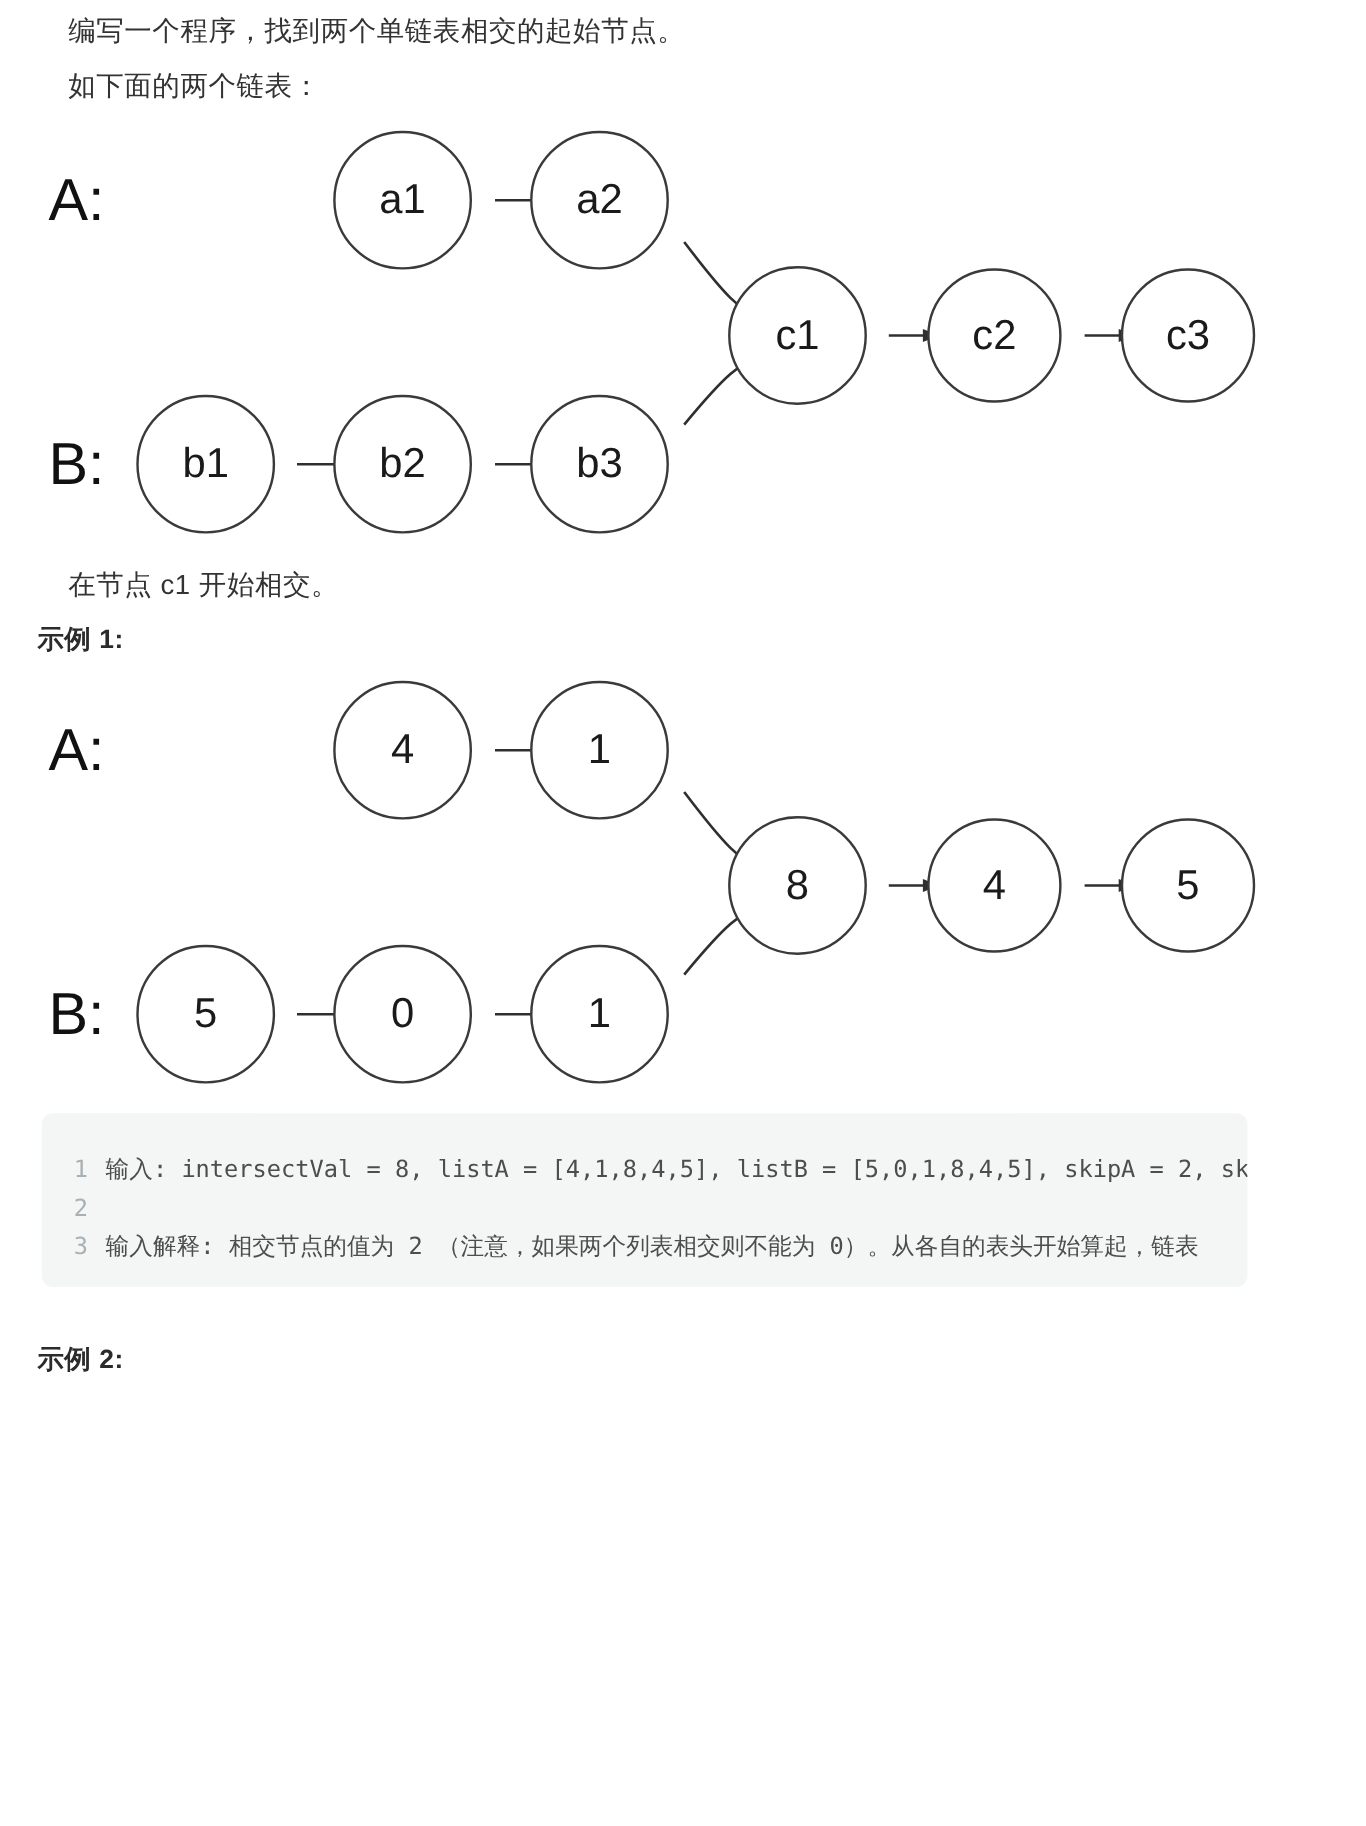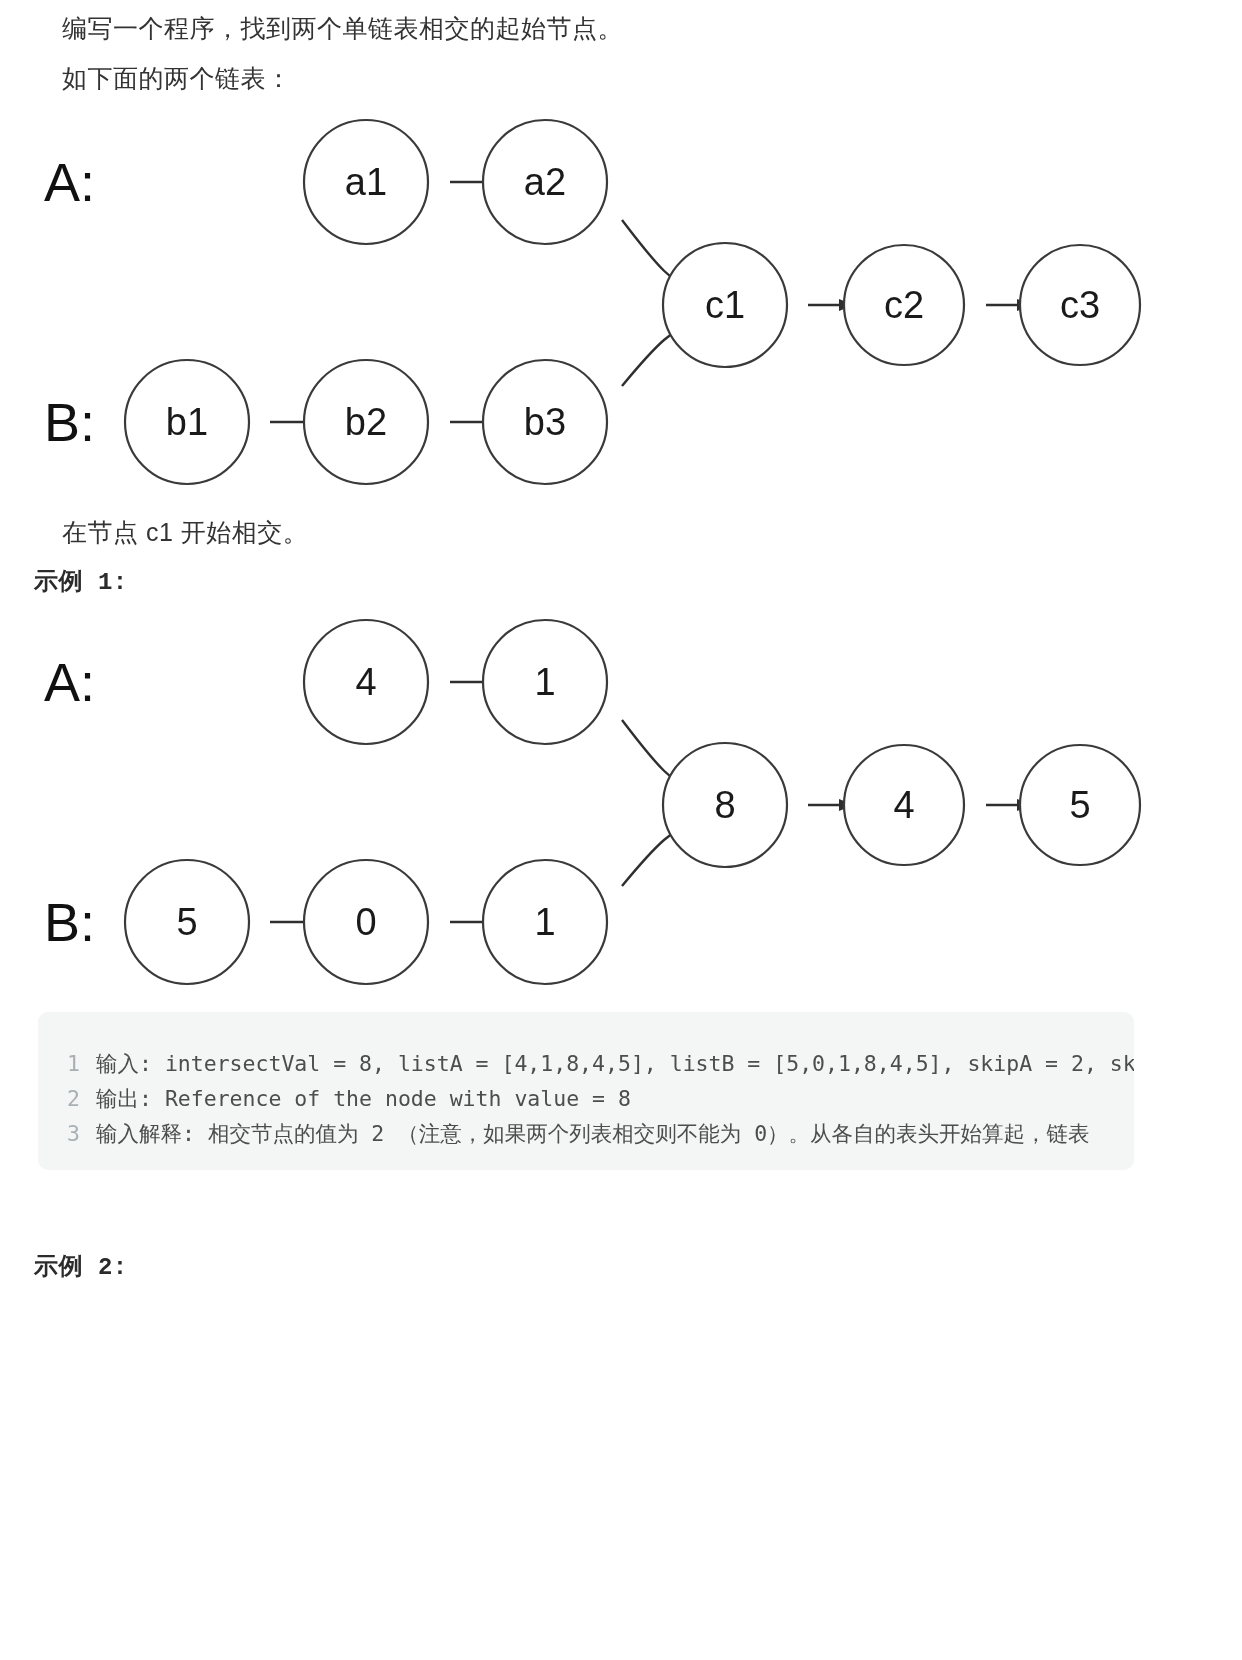--- a/index.html
+++ b/index.html
@@ -30,21 +30,20 @@
     white-space: nowrap;
     margin-left: 28px;
   }
   .heading {
     position: absolute;
     font-size: 24px;
     font-weight: bold;
     color: #2b2b2b;
     letter-spacing: 0.5px;
     white-space: nowrap;
-    font-family: Liberation Mono, monospace;
   }
   .diagram {
     position: absolute;
   }
   .diagram svg { display: block; }
   .node-text {
     font-family: "Liberation Sans", "DejaVu Sans", sans-serif;
     font-size: 38px;
     fill: #1a1a1a;
     text-anchor: middle;
@@ -221,25 +220,24 @@
   </div>
 
   <div class="codeblock" style="left:38px; top:1012px; width:1096px; height:158px;">
     <div class="code-inner">
       <div class="code-line">
         <span class="ln">1</span>
         <span class="ctext">输入: intersectVal = 8, listA = [4,1,8,4,5], listB = [5,0,1,8,4,5], skipA = 2, sk</span>
       </div>
       <div class="code-line">
         <span class="ln">2</span>
-        <span class="ctext">输出: Reference of the node with value = 8</span>
       </div>
       <div class="code-line">
         <span class="ln">3</span>
         <span class="ctext">输入解释: 相交节点的值为 2  （注意，如果两个列表相交则不能为 0）。从各自的表头开始算起，链表</span>
       </div>
     </div>
   </div>
 
-  <div class="heading" style="left:34px; top:1250px;">示例 2:</div>
+  <div class="heading" style="left:34px; top:1220px;">示例 2:</div>
 
 
 </div>
 
 </body></html>

